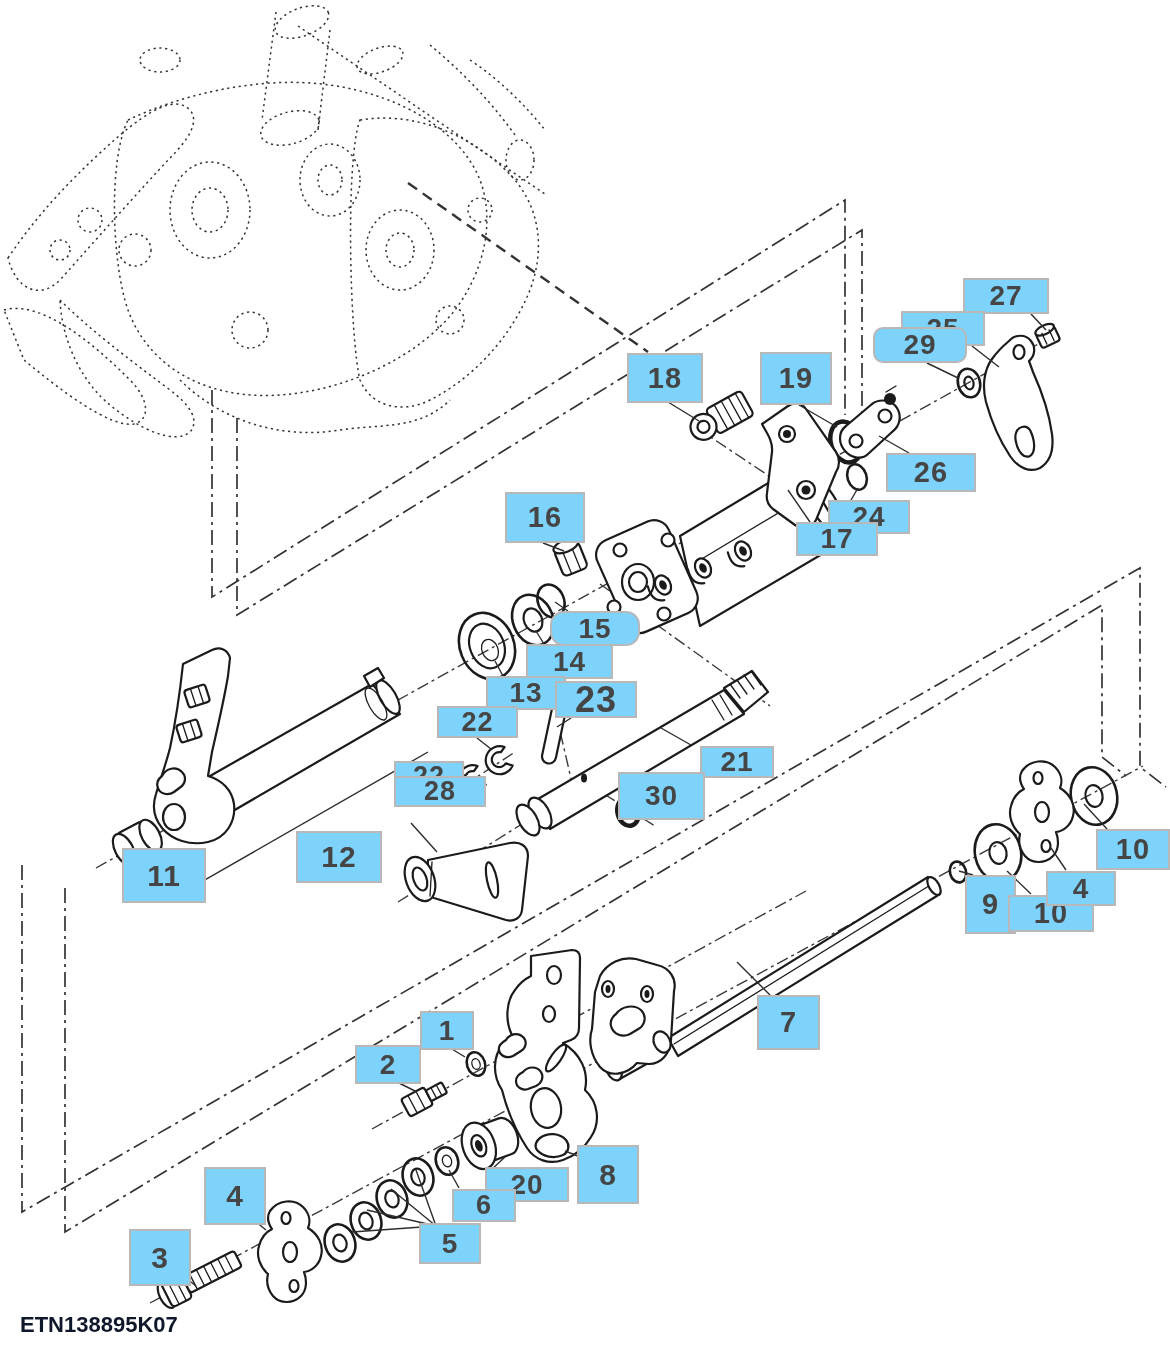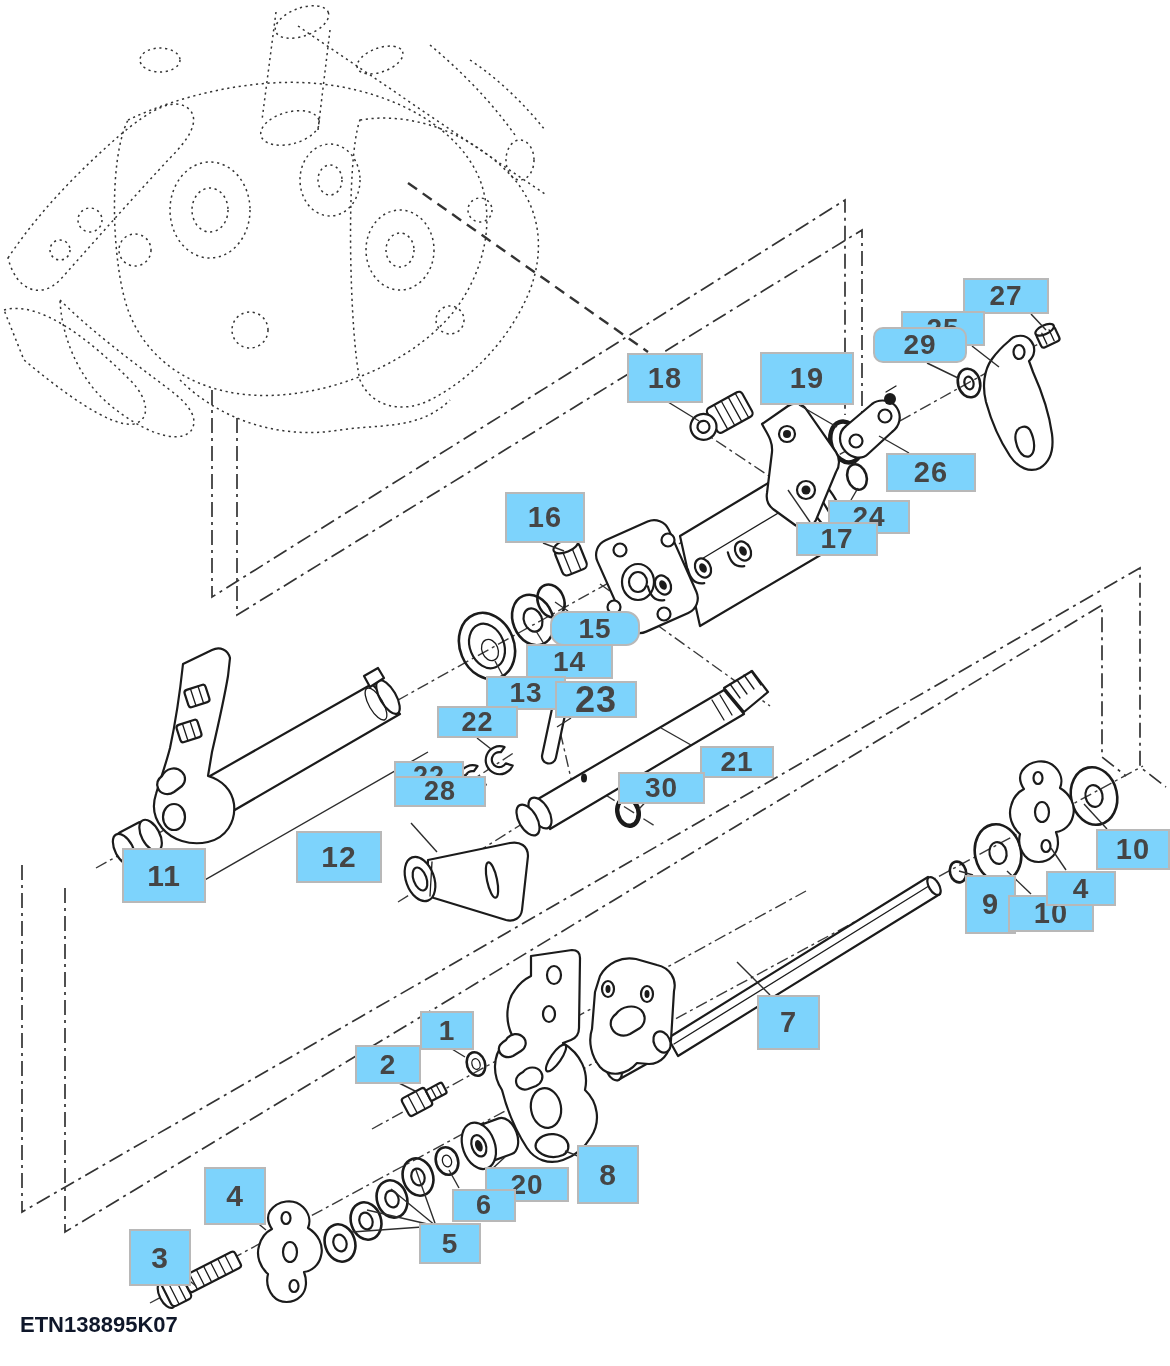--- a/index.html
+++ b/index.html
@@ -364,39 +364,39 @@
       <path class="ldr" d="M491,1170 L505,1157"></path>
       <path class="ldr" d="M459,1188 L449,1170"></path>
       <path class="ldr" d="M436,1226 L352,1232 M436,1226 L367,1210 M436,1226 L391,1189 M436,1226 L416,1170"></path>
       <path class="ldr" d="M249,1216 L266,1230"></path>
       <path class="ldr" d="M181,1274 L196,1286"></path>
     </g>
   </svg>
 
   <div id="callout-layer">
       <div class="callout" style="left: 627px; top: 353px; width: 76px; height: 50px; font-size: 29px;">18</div>
-      <div class="callout" style="left: 760px; top: 352px; width: 94px; height: 53px; font-size: 29px;">19</div>
+      <div class="callout" style="left: 760px; top: 352px; width: 72px; height: 53px; font-size: 29px;">19</div>
       <div class="callout" style="left: 963px; top: 278px; width: 86px; height: 36px; font-size: 28px;">27</div>
       <div class="callout" style="left: 901px; top: 311px; width: 84px; height: 35px; font-size: 28px;">25</div>
       <div class="callout" style="left: 873px; top: 327px; width: 94px; height: 36px; font-size: 28px; border-radius: 10px;">29</div>
       <div class="callout" style="left: 886px; top: 453px; width: 90px; height: 39px; font-size: 29px;">26</div>
       <div class="callout" style="left: 828px; top: 500px; width: 82px; height: 34px; font-size: 28px;">24</div>
       <div class="callout" style="left: 796px; top: 522px; width: 82px; height: 34px; font-size: 28px;">17</div>
       <div class="callout" style="left: 505px; top: 492px; width: 80px; height: 51px; font-size: 29px;">16</div>
       <div class="callout" style="left: 550px; top: 611px; width: 90px; height: 35px; font-size: 28px; border-radius: 14px;">15</div>
       <div class="callout" style="left: 526px; top: 644px; width: 87px; height: 35px; font-size: 28px;">14</div>
       <div class="callout" style="left: 486px; top: 676px; width: 80px; height: 34px; font-size: 28px;">13</div>
       <div class="callout" style="left: 555px; top: 681px; width: 82px; height: 37px; font-size: 36px;">23</div>
       <div class="callout" style="left: 437px; top: 706px; width: 81px; height: 32px; font-size: 27px;">22</div>
       <div class="callout" style="left: 394px; top: 761px; width: 70px; height: 31px; font-size: 27px;">22</div>
       <div class="callout" style="left: 394px; top: 776px; width: 92px; height: 31px; font-size: 27px;">28</div>
       <div class="callout" style="left: 296px; top: 831px; width: 86px; height: 52px; font-size: 30px;">12</div>
       <div class="callout" style="left: 122px; top: 848px; width: 84px; height: 55px; font-size: 30px;">11</div>
       <div class="callout" style="left: 668px; top: 746px; width: 74px; height: 32px; font-size: 28px; margin-left: 32px;">21</div>
-      <div class="callout" style="left: 618px; top: 772px; width: 87px; height: 32px; font-size: 28px; text-align: center;">30</div>
+      <div class="callout" style="left: 618px; top: 772px; width: 87px; height: 48px; font-size: 28px; text-align: center;">30</div>
       <div class="callout" style="left: 965px; top: 875px; width: 51px; height: 59px; font-size: 29px;">9</div>
       <div class="callout" style="left: 1008px; top: 895px; width: 86px; height: 37px; font-size: 29px;">10</div>
       <div class="callout" style="left: 1046px; top: 871px; width: 70px; height: 35px; font-size: 28px;">4</div>
       <div class="callout" style="left: 1096px; top: 829px; width: 74px; height: 41px; font-size: 29px;">10</div>
       <div class="callout" style="left: 757px; top: 995px; width: 63px; height: 55px; font-size: 29px;">7</div>
       <div class="callout" style="left: 420px; top: 1011px; width: 54px; height: 39px; font-size: 28px;">1</div>
       <div class="callout" style="left: 355px; top: 1045px; width: 66px; height: 39px; font-size: 28px;">2</div>
       <div class="callout" style="left: 577px; top: 1145px; width: 62px; height: 59px; font-size: 30px;">8</div>
       <div class="callout" style="left: 485px; top: 1167px; width: 84px; height: 35px; font-size: 28px;">20</div>
       <div class="callout" style="left: 452px; top: 1189px; width: 64px; height: 33px; font-size: 27px;">6</div>

